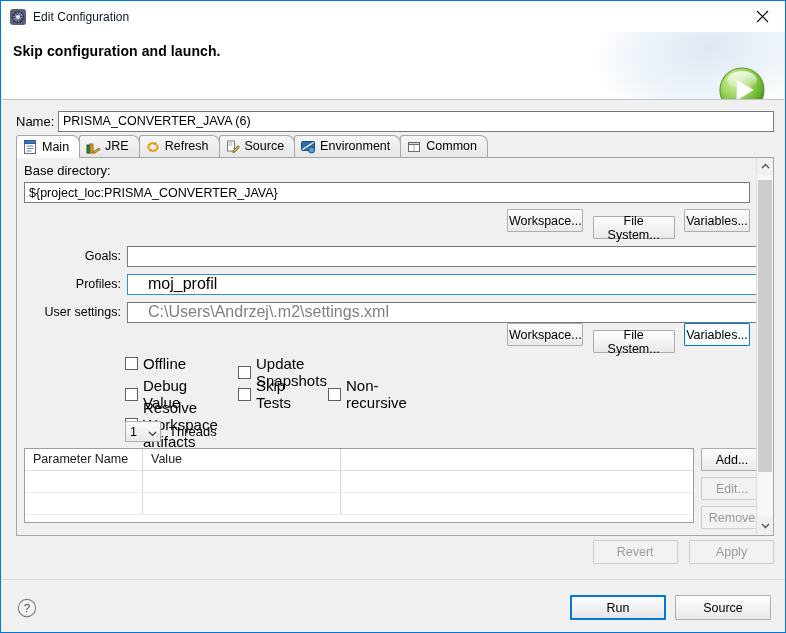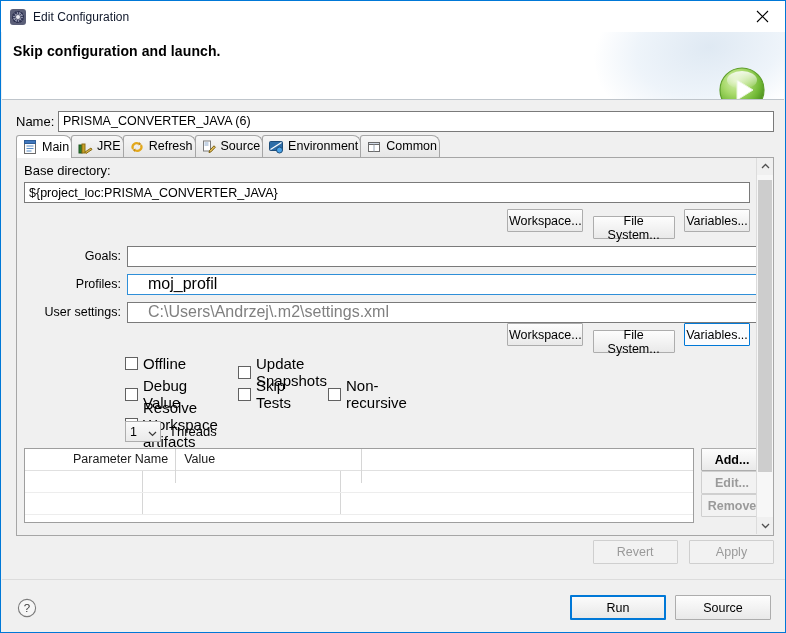--- a/index.html
+++ b/index.html
@@ -119,21 +119,21 @@
   .tabstrip {
     position: absolute; left: 15px; top: 135px;
     width: 758px; height: 22px;
     display: flex; align-items: flex-end;
     border-bottom: 1px solid #a6a6a6;
     box-sizing: border-box;
   }
   .tab {
     height: 22px; box-sizing: border-box;
     display: flex; align-items: center;
-    padding: 0 2px 0 5px;
+    padding: 0 10px 0 5px;
     font-size: 12.5px;
     border: 1px solid #a6a6a6;
     border-bottom: none;
     border-radius: 3px 8px 0 0;
     background: linear-gradient(#f6f6f6, #e6e6e6);
     margin-right: -1px;
     position: relative;
     color: #000;
     white-space: nowrap;
     cursor: default;
@@ -272,31 +272,31 @@
     border-bottom: 1px solid #e0e0e0;
     background: #ffffff;
   }
   .th {
     font-size: 12.5px; color: #1a1a1a;
     padding: 3px 0 0 8px;
     box-sizing: border-box;
     border-right: 1px solid #d6d6d6;
     height: 34px;
   }
-  .th.c1 { width: 118px; margin-left: 40px; }
+  .th.c1 { width: 118px; }
   .th.c2 { width: 198px; }
   .th.c3 { width: 352px; border-right: none; }
   .trow { display: flex; height: 21px; border-bottom: 1px solid #ededed; }
   .tcell { box-sizing: border-box; border-right: 1px solid #d6d6d6; height: 21px; }
   .tcell.c1 { width: 118px; }
   .tcell.c2 { width: 198px; }
   .tcell.c3 { width: 352px; border-right: none; }
 
   .sidebtns { position: absolute; left: 684px; top: 290px; width: 58px; }
-  .sidebtns .btn { width: 62px; display: flex; margin-bottom: 0; font-weight: bold; }
+  .sidebtns .btn { width: 62px; display: flex; margin-bottom: 6px; }
 
   
   .vscroll {
     position: absolute; right: 0; top: 0;
     width: 16px; height: 376px;
     background: #f0f0f0;
     border-left: 1px solid #dcdcdc;
   }
   .vscroll .arrow {
     position: absolute; left: 0; width: 16px; height: 17px;

